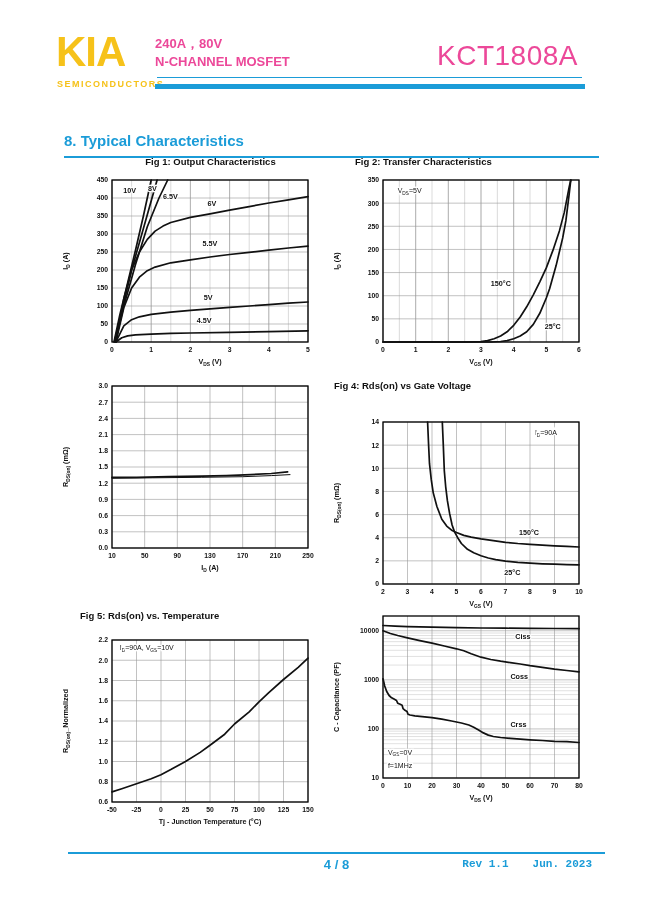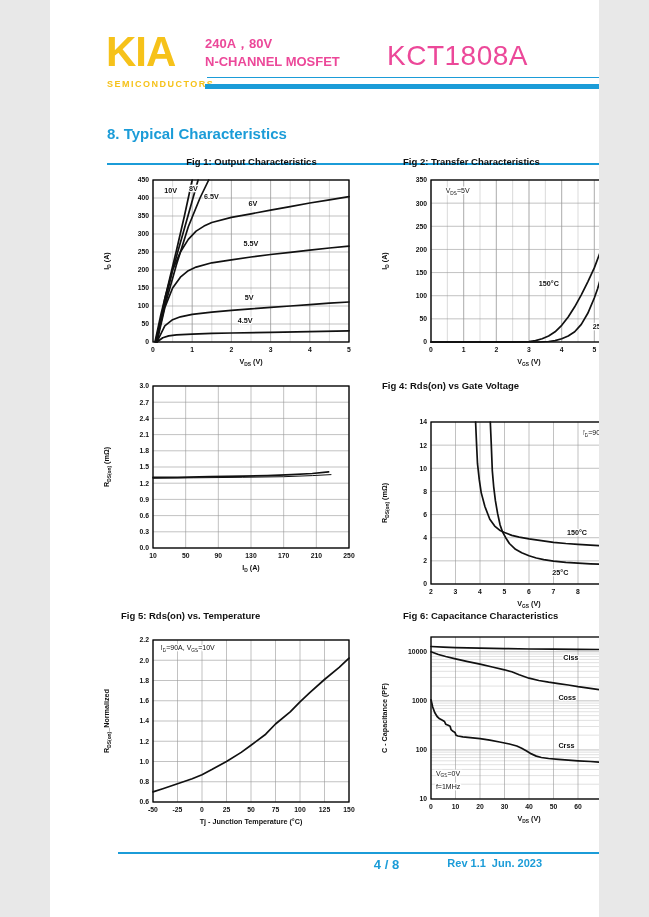--- a/index.html
+++ b/index.html
@@ -1,47 +1,47 @@
 <!DOCTYPE html>
 <html><head>
 <meta charset="utf-8">
 <style>
   html,body{margin:0;padding:0;background:#e8e8e8;}
-  .page{position:relative;width:549px;height:917px;background:#ffffff;margin:0 auto;
+  .page{position:relative;width:649px;height:917px;background:#ffffff;margin:0 auto;
         font-family:"Liberation Sans",sans-serif;overflow:hidden;}
   .logo-text{position:absolute;left:56px;top:31px;font-size:42px;font-weight:bold;
              color:#f6c21a;letter-spacing:-1px;line-height:1;}
   .logo-sub{position:absolute;left:57px;top:79px;font-size:9px;font-weight:bold;
             color:#f6c21a;letter-spacing:1.5px;}
   .spec{position:absolute;left:155px;top:35px;color:#ec4899;font-weight:bold;
         font-size:13px;line-height:1.4;}
   .partno{position:absolute;right:71px;top:40px;font-size:28px;color:#ec4899;
           font-weight:normal;letter-spacing:0.5px;}
   .rule-thin{position:absolute;left:157px;top:77px;width:425px;height:1px;background:#1b9cd8;}
   .rule-thick{position:absolute;left:155px;top:84px;width:430px;height:5px;background:#1b9cd8;}
-  .section{position:absolute;left:57px;top:125px;width:535px;margin:0;font-size:15px;
-           color:#1b9cd8;font-weight:bold;border-bottom:2px solid #1b9cd8;padding-bottom:21px;}
-  .charts{position:absolute;left:48px;top:156px;display:grid;
-          grid-template-columns:265px 265px;column-gap:13px;
+  .section{position:absolute;left:57px;top:125px;width:535px;margin:7px;font-size:15px;
+           color:#1b9cd8;font-weight:bold;border-bottom:2px solid #1b9cd8;padding-bottom:7px;}
+  .charts{position:absolute;left:57px;top:156px;display:grid;
+          grid-template-columns:265px 265px;column-gap:6px;
           grid-template-rows:224px 230px 236px;}
   figure.fig{margin:0;padding:0;}
   .fig-title{font-size:9.5px;font-weight:bold;color:#111;white-space:pre-line;
              line-height:1.25;height:auto;}
   .tc{text-align:center;padding-left:42px;}
   .tl27{padding-left:27px;}
   .tl6{padding-left:6px;}
   .tl23{padding-left:23px;}
   .mb0{margin-bottom:0;} .mb6{margin-bottom:6px;} .mb8{margin-bottom:24px;}
   .mb9{margin-bottom:9px;} .mb12{margin-bottom:12px;}
   svg.chart{display:block;}
   .f-rule{position:absolute;left:68px;top:852px;width:537px;height:1.5px;background:#1b9cd8;}
   .page-num{position:absolute;left:68px;top:857px;width:537px;text-align:center;
             color:#1b9cd8;font-weight:bold;font-size:13px;}
   .rev{position:absolute;right:57px;top:857px;color:#1b9cd8;font-weight:bold;font-size:11px;}
-  .rev span{margin-left:6px;}
+  .rev span{margin-left:24px;font-family:Liberation Mono, monospace;}
 </style>
 </head>
 <body>
 
 <div class="page">
 
   <header>
     <div class="logo-text">KIA</div>
     <div class="logo-sub">SEMICONDUCTORS</div>
     <div class="spec">
@@ -309,21 +309,20 @@
           <line x1="55" y1="6" x2="251" y2="6" stroke="#999999" stroke-width="0.6"></line>
           <text x="51" y="8.4" text-anchor="end" font-size="6.8" font-weight="bold" fill="#111" font-family="&quot;Liberation Sans&quot;,sans-serif"><tspan>2.2</tspan></text>
           <rect x="55" y="6" width="196" height="162" fill="none" stroke="#000" stroke-width="1.3"></rect>
           <polyline points="55.0,157.9 64.8,154.8 79.5,149.8 94.2,144.7 104.0,140.7 113.8,135.6 128.5,127.5 143.2,118.4 153.0,111.3 167.7,100.2 177.5,90.0 192.2,77.9 202.0,67.8 211.8,58.6 226.5,45.5 241.2,33.3 251.0,24.2" fill="none" stroke="#111" stroke-width="1.7" stroke-linejoin="round" stroke-linecap="round"></polyline>
           <text x="62.84" y="16.125" text-anchor="start" font-size="7" font-weight="normal" fill="#111" font-family="&quot;Liberation Sans&quot;,sans-serif" style="paint-order:stroke;stroke:#ffffff;stroke-width:2.4px;"><tspan>I</tspan><tspan font-size="68%" dy="1.8">D</tspan><tspan dy="-1.8">=90A, V</tspan><tspan font-size="68%" dy="1.8">GS</tspan><tspan dy="-1.8">=10V</tspan></text>
           <text x="153" y="190" text-anchor="middle" font-size="7.2" font-weight="bold" fill="#111" font-family="&quot;Liberation Sans&quot;,sans-serif"><tspan>Tj - Junction Temperature (°C)</tspan></text>
           <text x="11" y="87" text-anchor="middle" font-size="7.2" font-weight="bold" fill="#111" font-family="&quot;Liberation Sans&quot;,sans-serif" transform="rotate(-90 11 87)"><tspan>R</tspan><tspan font-size="68%" dy="1.8">DS(on)</tspan><tspan dy="-1.8">_Normalized</tspan></text>
         </svg>
     </figure>
     <figure class="fig">
-      <figcaption class="fig-title tl27 mb9">Fig 6: Capacitance Characteristics</figcaption>
       <svg class="chart" width="265" height="196" viewBox="0 0 265 196">
           <line x1="55" y1="153.22677486674706" x2="251" y2="153.22677486674706" stroke="#bbbbbb" stroke-width="0.45"></line>
           <line x1="55" y1="144.5849921490828" x2="251" y2="144.5849921490828" stroke="#bbbbbb" stroke-width="0.45"></line>
           <line x1="55" y1="138.45354973349413" x2="251" y2="138.45354973349413" stroke="#bbbbbb" stroke-width="0.45"></line>
           <line x1="55" y1="133.69763351100391" x2="251" y2="133.69763351100391" stroke="#bbbbbb" stroke-width="0.45"></line>
           <line x1="55" y1="129.81176701582984" x2="251" y2="129.81176701582984" stroke="#bbbbbb" stroke-width="0.45"></line>
           <line x1="55" y1="126.52631370749727" x2="251" y2="126.52631370749727" stroke="#bbbbbb" stroke-width="0.45"></line>
           <line x1="55" y1="123.68032460024119" x2="251" y2="123.68032460024119" stroke="#bbbbbb" stroke-width="0.45"></line>
           <line x1="55" y1="121.16998429816559" x2="251" y2="121.16998429816559" stroke="#bbbbbb" stroke-width="0.45"></line>
           <line x1="55" y1="104.15118324449804" x2="251" y2="104.15118324449804" stroke="#bbbbbb" stroke-width="0.45"></line>

